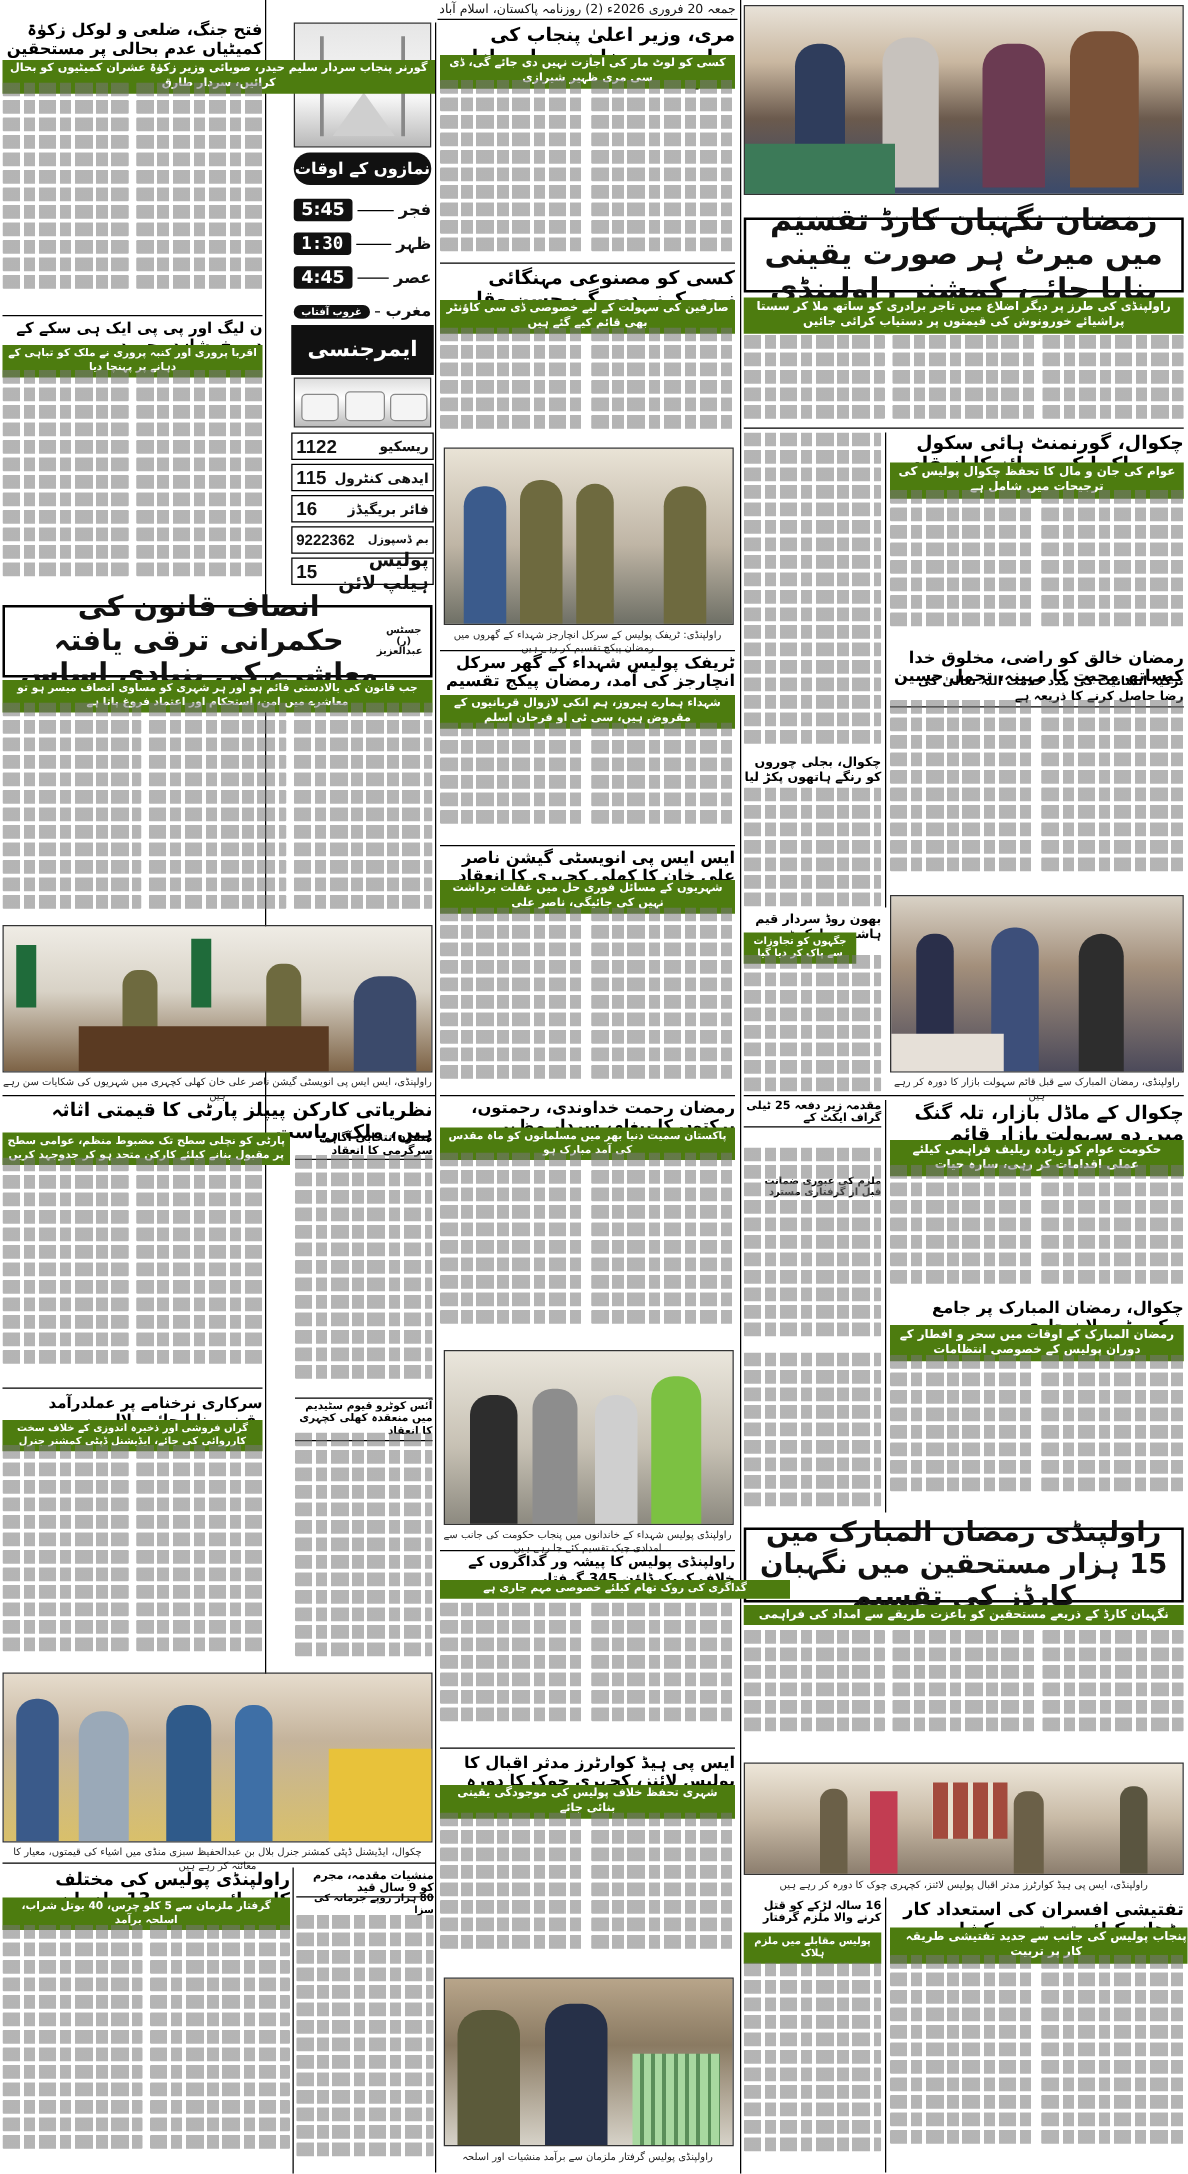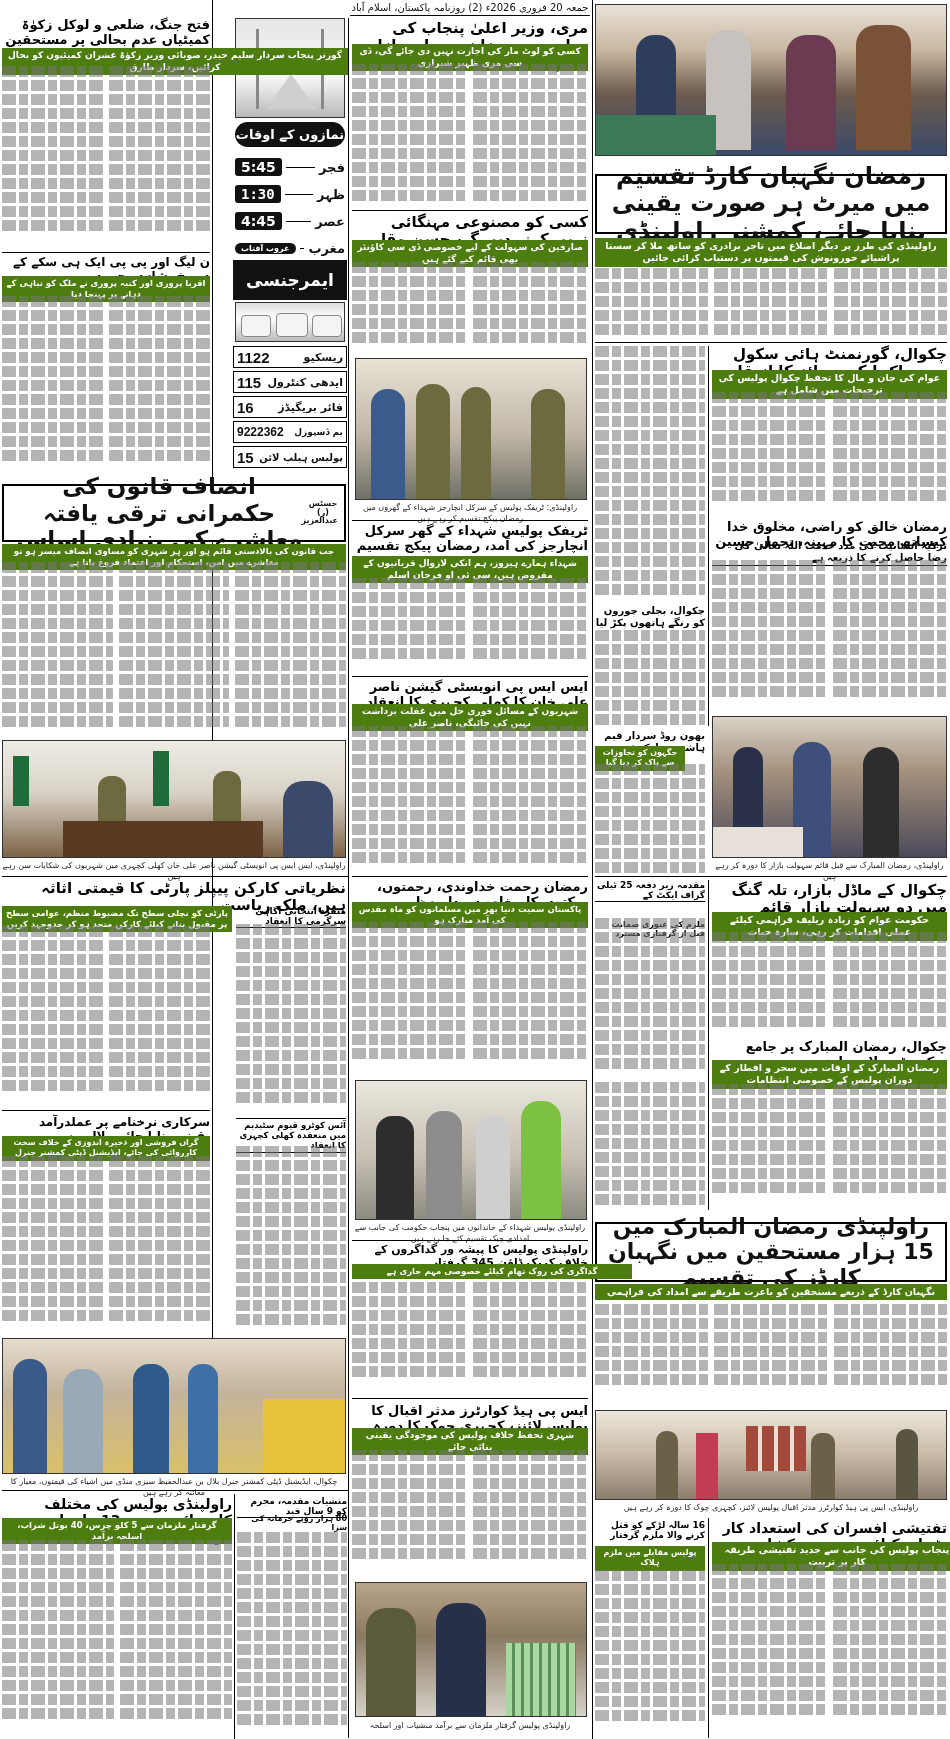--- a/index.html
+++ b/index.html
@@ -176,21 +176,21 @@
     <span></span>
     <span></span>
     <span></span>
     <span></span>
     <span></span>
     <span></span>
     <span></span>
   </div>
 
 <div class="hl abs" style="left:595px;top:880px;width:110px;font-size:9px;border-bottom:1px solid #000">مقدمہ زیر دفعہ 25 ٹیلی گراف ایکٹ کے</div>
-<div class="hl abs" style="left:595px;top:920px;width:110px;font-size:8px">ملزم کی عبوری ضمانت قبل از گرفتاری مسترد</div>
+<div class="hl abs" style="left:595px;top:940px;width:110px;font-size:8px">ملزم کی عبوری ضمانت قبل از گرفتاری مسترد</div>
 <div class="vr" style="left:708px;top:880px;height:330px"></div>
 <div class="body abs" style="left:595px;top:918px;width:110px;height:160px">
     <span></span>
     <span></span>
     <span></span>
     <span></span>
     <span></span>
     <span></span>
     <span></span>
     <span></span>
@@ -535,21 +535,21 @@
   <div class="em-row">
       <span class="em-num">16</span>
       <span class="em-name">فائر بریگیڈز</span>
     </div>
   <div class="em-row">
       <span class="em-num" style="font-size:12px">9222362</span>
       <span class="em-name" style="font-size:9px">بم ڈسپوزل</span>
     </div>
   <div class="em-row">
       <span class="em-num">15</span>
-      <span class="em-name" style="font-size:10px">پولیس ہیلپ لائن</span>
+      <span class="em-name" style="font-size:15px">پولیس ہیلپ لائن</span>
     </div>
 </div>
 
 <div class="hl abs" style="left:2px;top:18px;width:208px;font-size:13px">فتح جنگ، ضلعی و لوکل زکوٰۃ کمیٹیاں عدم بحالی پر مستحقین کو مشکلات</div>
 <div class="sub abs" style="left:2px;top:48px;width:346px;font-size:9px">گورنر پنجاب سردار سلیم حیدر، صوبائی وزیر زکوٰۃ عشران کمیٹیوں کو بحال کرائیں، سردار طارق</div>
 <div class="body abs" style="left:2px;top:66px;width:208px;height:182px;column-count:2">
     <span></span>
     <span></span>
     <span></span>
     <span></span>

